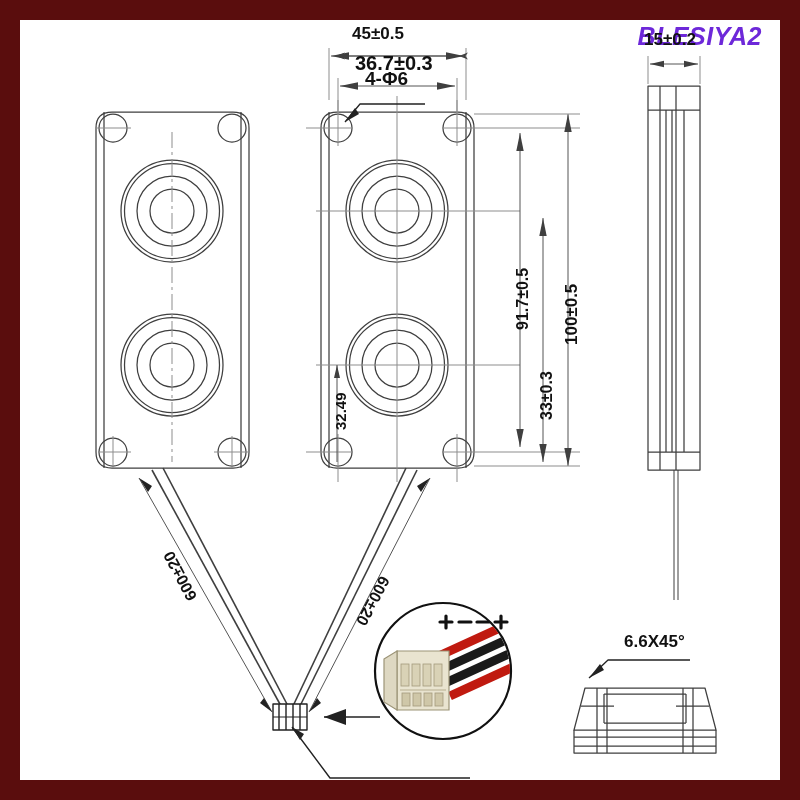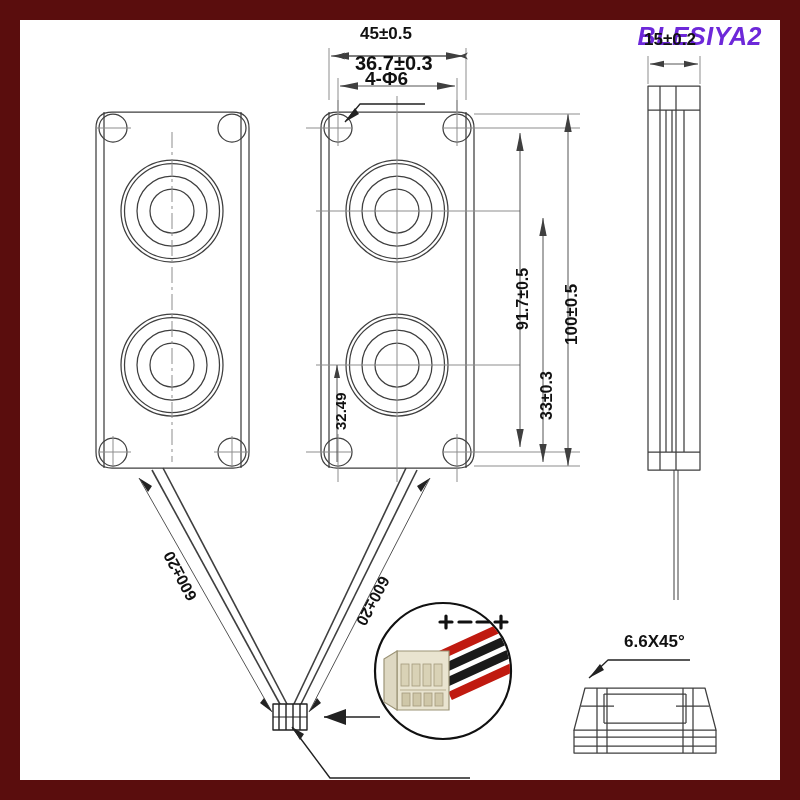--- a/index.html
+++ b/index.html
@@ -229,21 +229,21 @@
         <path d="M440,622 L452,622 M446,616 L446,628"></path>
         <path d="M459,622 L471,622"></path>
         <path d="M477,622 L489,622"></path>
         <path d="M495,622 L507,622 M501,616 L501,628"></path>
       </g>
     </g>
   </svg>
 
   <div id="wm">BLESIYA2</div>
 
-  <div class="lbl" style="left:360px;top:24px;font-size:17px;text-align:right;">45±0.5</div>
+  <div class="lbl" style="left:352px;top:24px;font-size:17px;text-align:right;">45±0.5</div>
 
   <div class="lbl" style="left:355px;top:52px;font-size:20px;">36.7±0.3</div>
 
   <div class="lbl" style="left:365px;top:68px;font-size:19px;">4-Φ6</div>
 
   <div class="lbl rot90" style="left:514px;top:330px;font-size:16px;">91.7±0.5</div>
 
   <div class="lbl rot90" style="left:538px;top:420px;font-size:16px;">33±0.3</div>
 
   <div class="lbl rot90" style="left:562px;top:345px;font-size:17px;">100±0.5</div>

